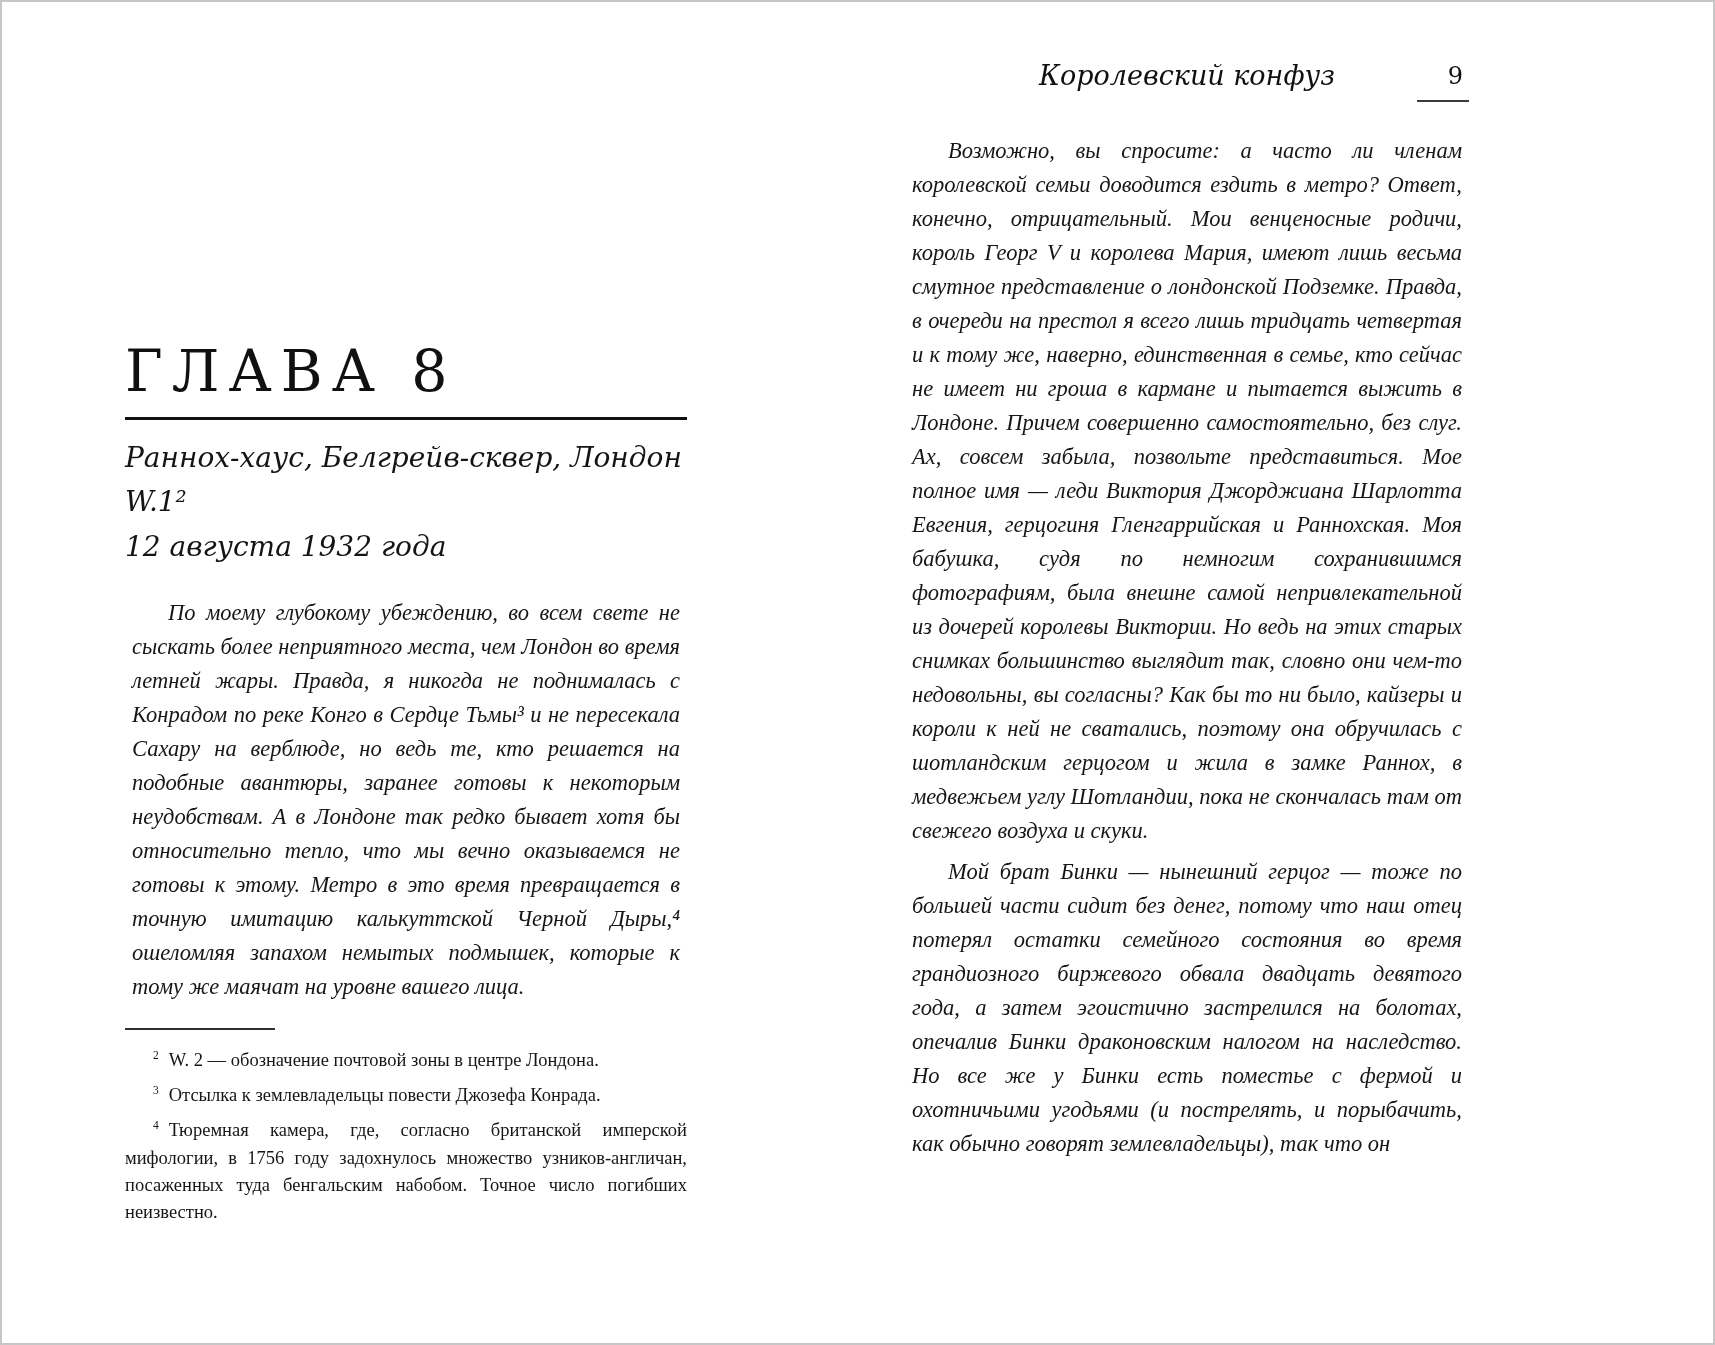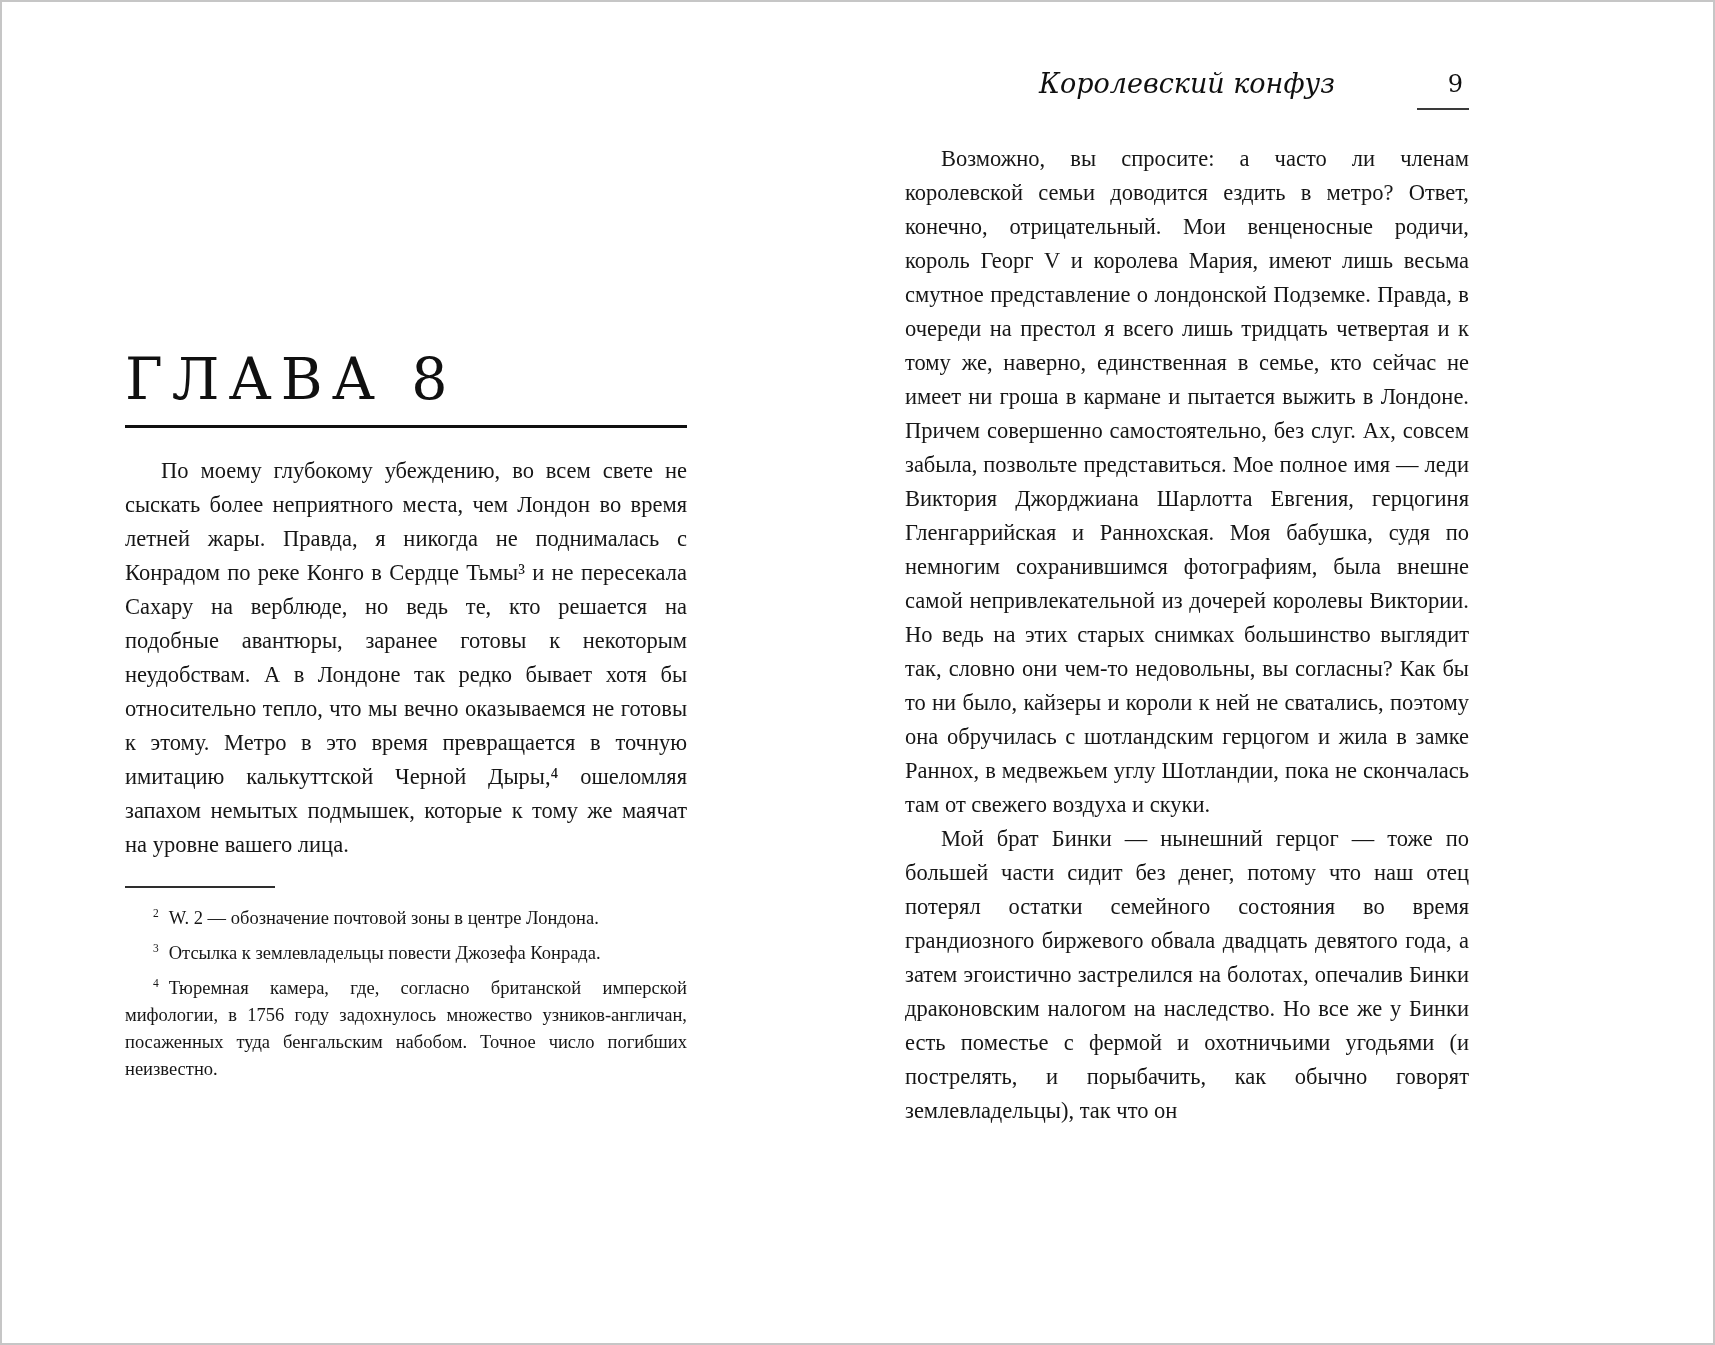--- a/index.html
+++ b/index.html
@@ -13,21 +13,21 @@
     height: 1345px;
     background: #ffffff;
     border: 2px solid #c6c6c6;
     box-sizing: border-box;
     overflow: hidden;
     font-family: "Liberation Serif", serif;
     color: #161616;
   }
   .page {
     position: absolute;
-    top: 8px;
+    top: 0;
   }
   .page-left {
     left: 123px;
     width: 562px;
   }
   .page-right {
     left: 903px;
     width: 564px;
   }
 
@@ -48,26 +48,27 @@
   }
   .datelines {
     margin-top: 16px;
     font-family: "DejaVu Serif", serif;
     font-style: italic;
     font-size: 28px;
     line-height: 1.6;
     color: #141414;
   }
   .body-par {
-    margin: 0;
+    margin: 7px;
     font-size: 22.5px;
     line-height: 34px;
     text-align: justify;
     text-indent: 36px;
     hyphens: auto;
+    font-style: italic;
   }
   .page-left .body-par {
     margin-top: 26px;
   }
   .footnote-rule {
     width: 150px;
     height: 2px;
     background: #2e2e2e;
     margin-top: 24px;
   }
@@ -128,20 +129,24 @@
 <body>
 
 <div class="spread">
 
   <div class="page page-left">
 
     <h1 class="chapter-title">ГЛАВА 8</h1>
 
     <div class="title-rule"></div>
 
+    <div class="datelines">
+      <div>Раннох-хаус, Белгрейв-сквер, Лондон W.1²</div>
+      <div>12 августа 1932 года</div>
+    </div>
 
     <p class="body-par">По моему глубокому убеждению, во всем свете не сыскать более неприятного места, чем Лондон во время летней жары. Правда, я никогда не поднималась с Конрадом по реке Конго в Сердце Тьмы³ и не пересекала Сахару на верблюде, но ведь те, кто решается на подобные авантюры, заранее готовы к некоторым неудобствам. А в Лондоне так редко бывает хотя бы относительно тепло, что мы вечно оказываемся не готовы к этому. Метро в это время превращается в точную имитацию калькуттской Черной Дыры,⁴ ошеломляя запахом немытых подмышек, которые к тому же маячат на уровне вашего лица.</p>
 
     <div class="footnote-rule"></div>
 
     <div class="footnotes">
       <p class="footnote"><sup>2</sup><span>W. 2 — обозначение почтовой зоны в центре Лондона.</span></p>
       <p class="footnote"><sup>3</sup><span>Отсылка к землевладельцы повести Джозефа Конрада.</span></p>
       <p class="footnote"><sup>4</sup><span>Тюремная камера, где, согласно британской имперской мифологии, в 1756 году задохнулось множество узников-англичан, посаженных туда бенгальским набобом. Точное число погибших неизвестно.</span></p>
     </div>

